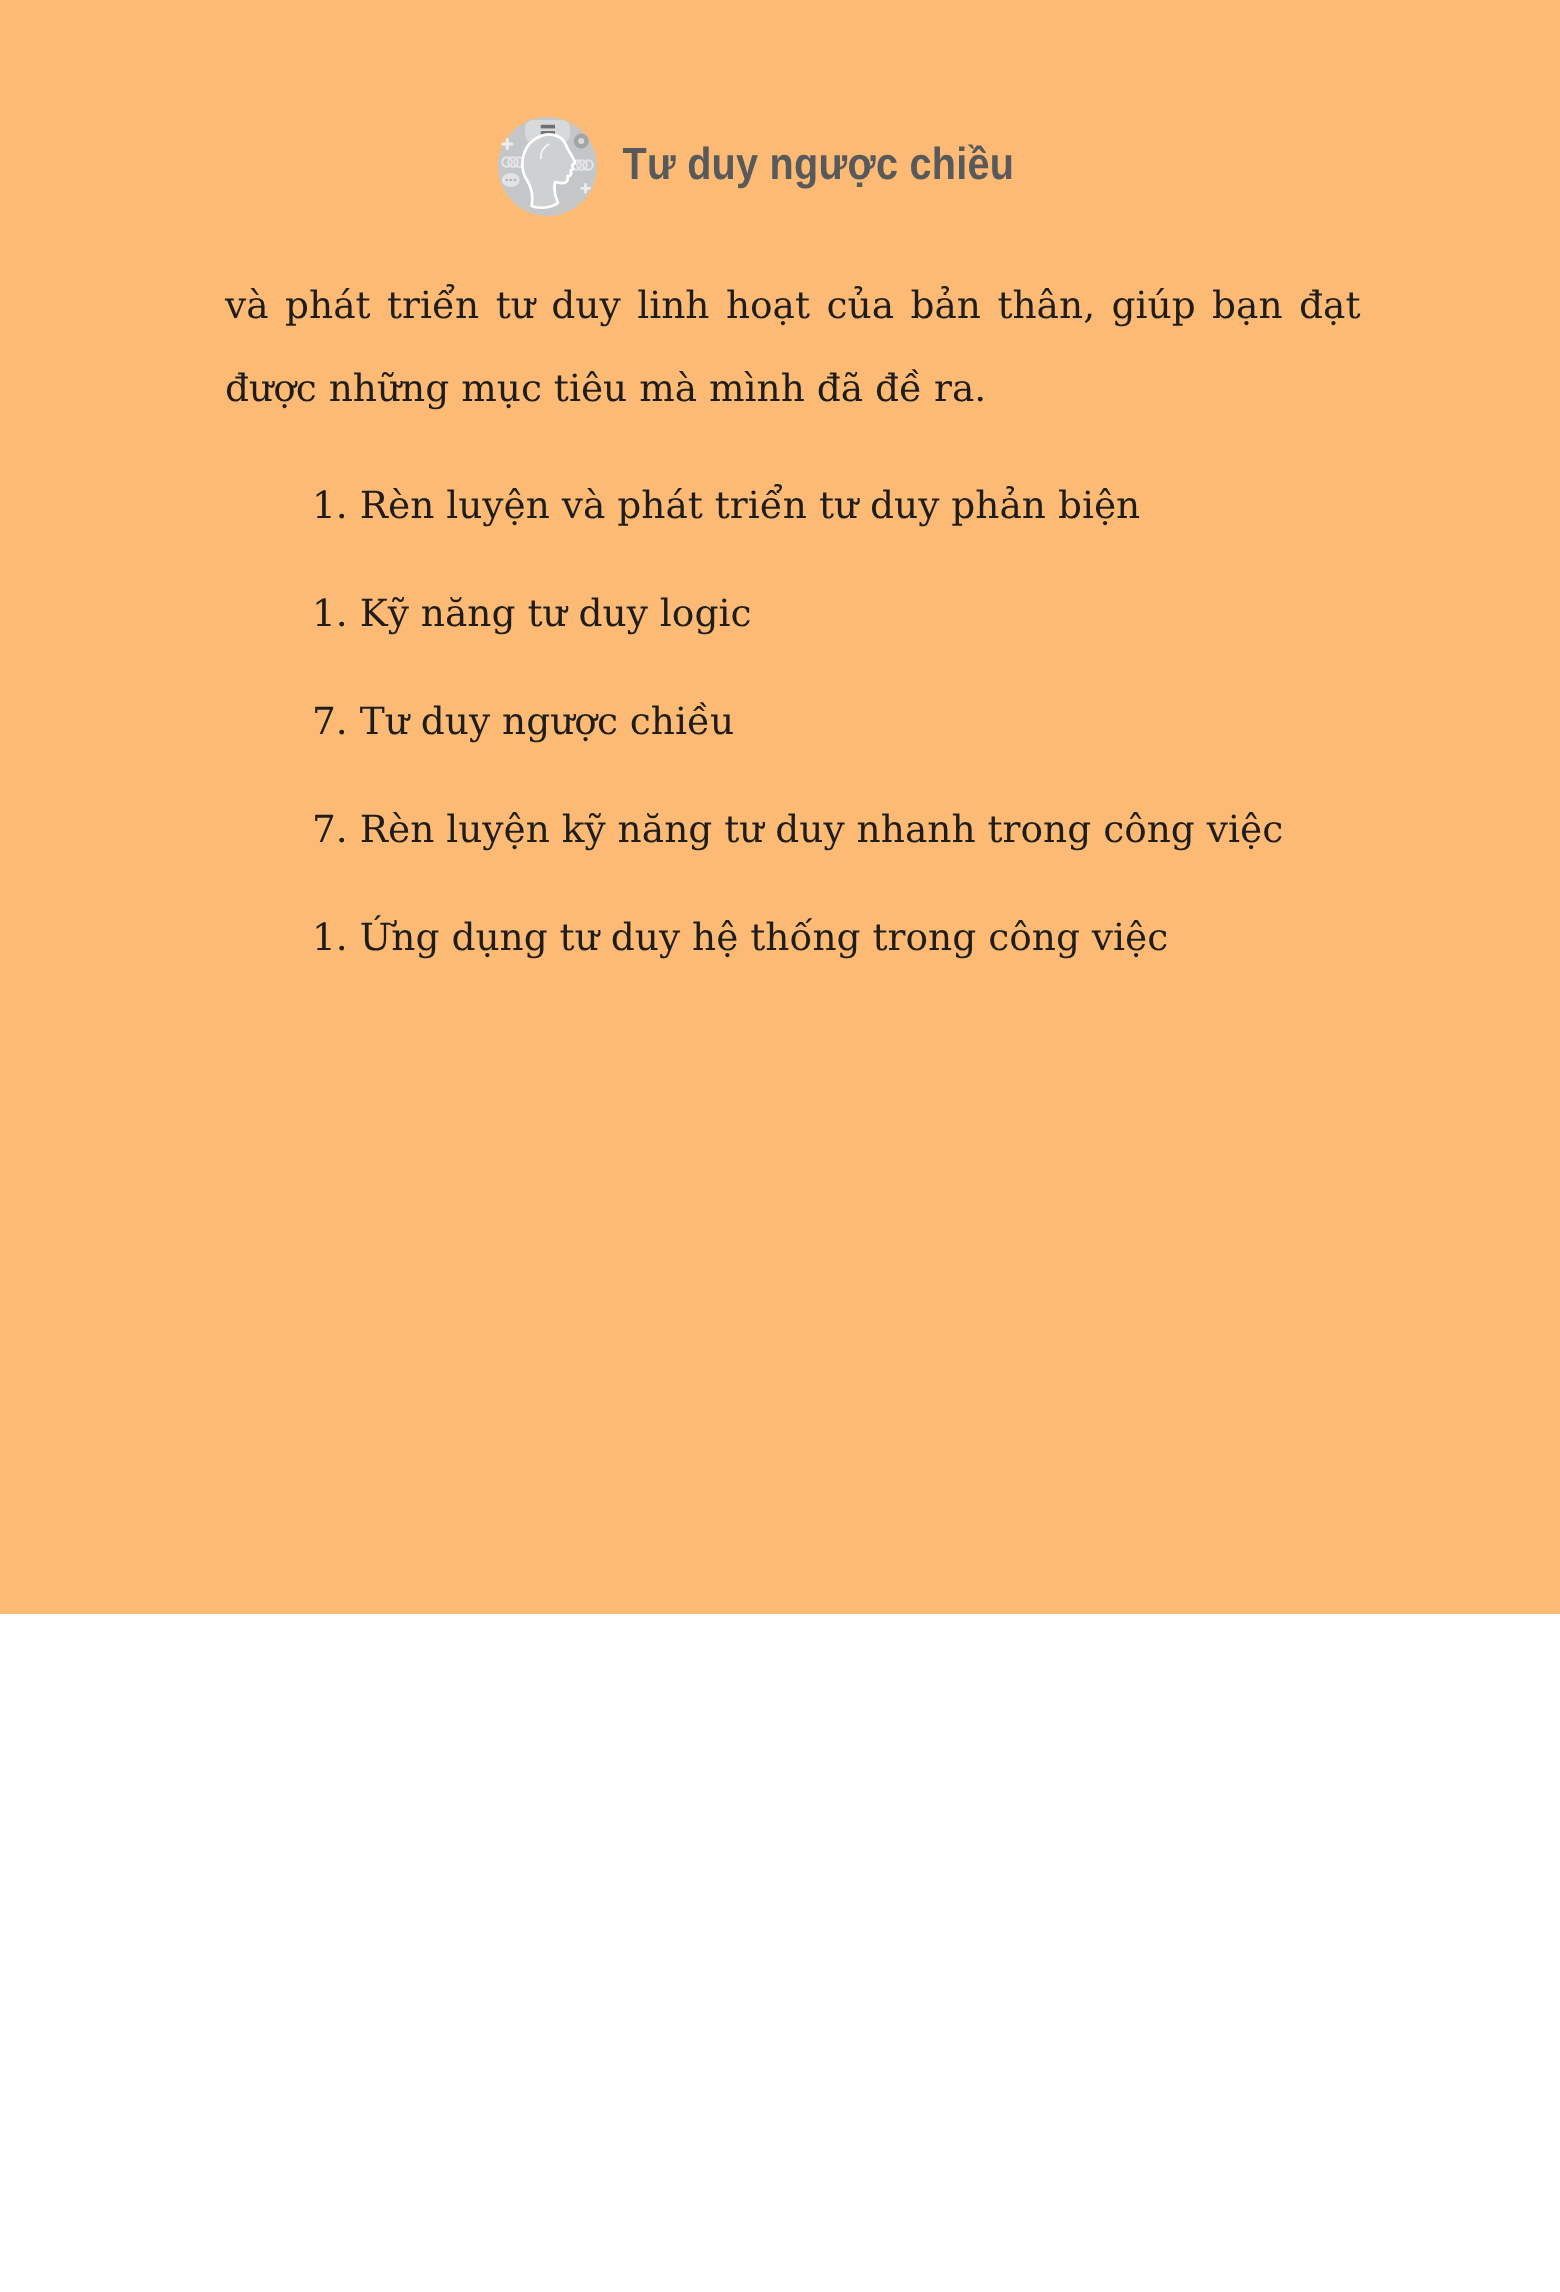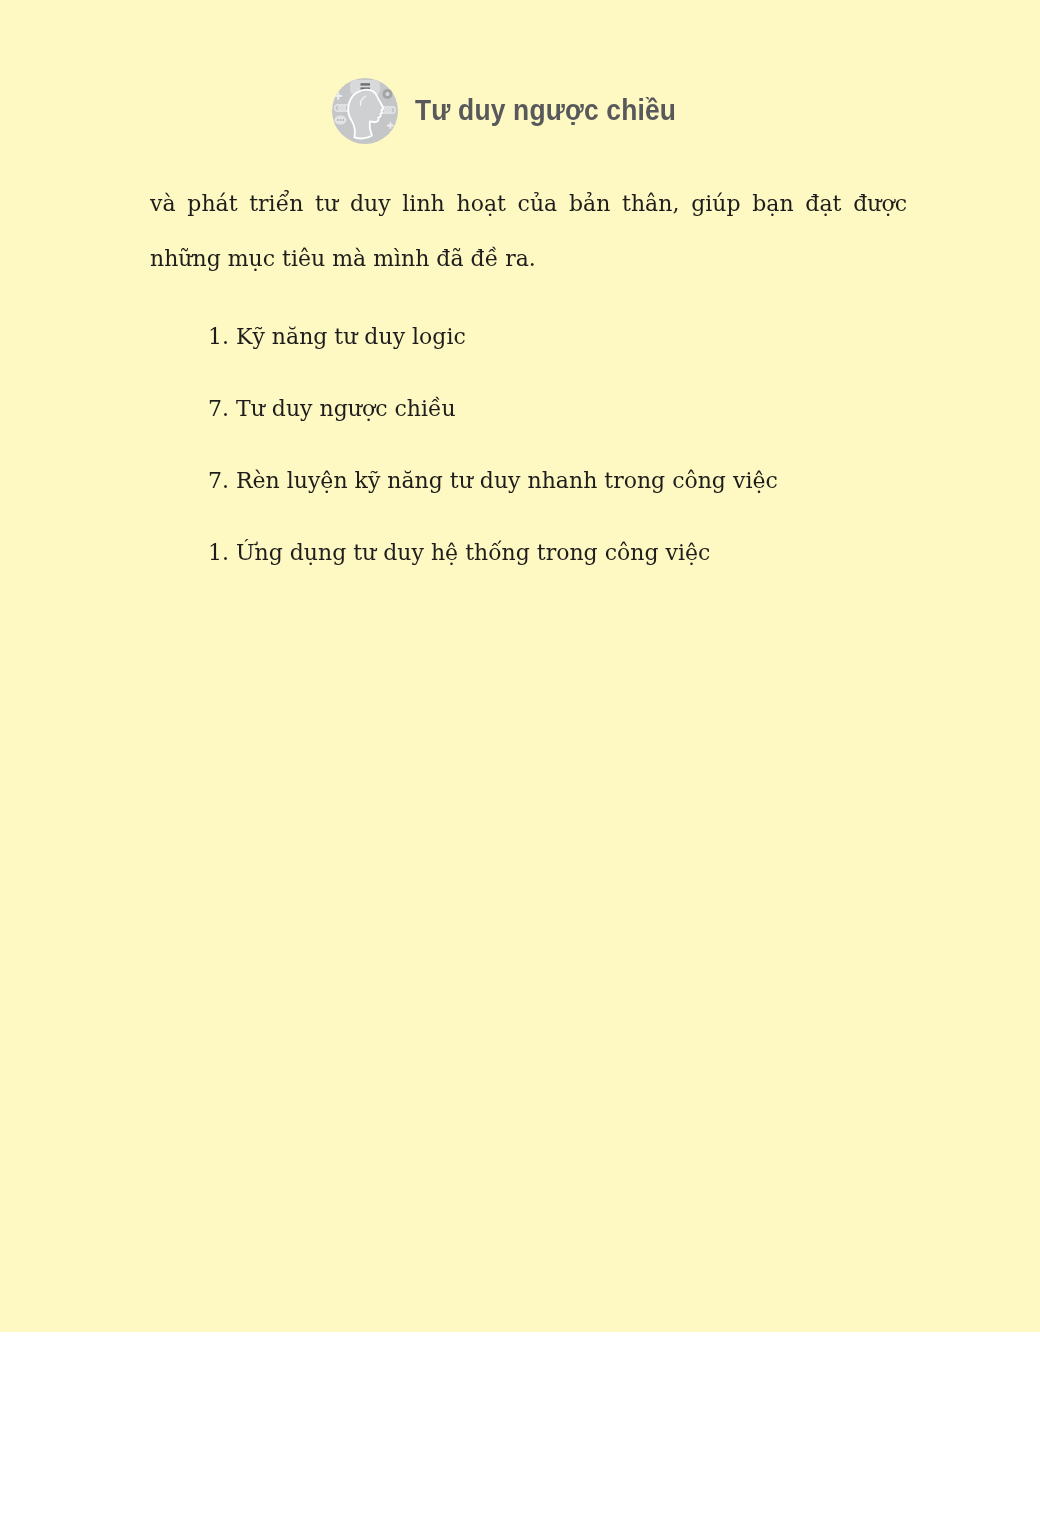--- a/index.html
+++ b/index.html
@@ -1,19 +1,19 @@
 <!DOCTYPE html>
 <html lang="vi"><head>
 <meta charset="utf-8">
 <style>
   html,body { margin:0; padding:0; background:#ffffff; }
   .page {
     position:relative;
-    width:1040px; height:1332px;
-    background:#fef9c3;
+    width:1040px; height:1076px;
+    background:#fdba74;
     overflow:hidden;
     font-family:"DejaVu Serif", serif;
   }
 
   
   .header {
     position:absolute; top:76px; left:331px;
     display:flex; align-items:center; gap:16px;
     height:68px;
   }
@@ -27,21 +27,21 @@
     transform:scaleX(0.88);
     transform-origin:left center;
     white-space:nowrap;
   }
 
   
   .content {
     position:absolute; top:176px; left:150px;
     width:757px;
     color:#1e1d1b;
-    font-size:22px;
+    font-size:25px;
     line-height:55px;
   }
   .content p {
     margin:0 0 23px 0;
     text-align:justify;
   }
   .content p.indent { text-indent:58px; }
   .content p.li { text-indent:58px; margin-bottom:17px; }
   .it { font-style:italic; }
 
@@ -119,20 +119,21 @@
         <path d="M35,20 C31,22 29,26 29.5,30" fill="none" stroke="#ffffff" stroke-width="1.2" opacity="0.8"></path>
       </svg>
     </span>
     <span class="running-title">Tư duy ngược chiều</span>
   </div>
 
   <div class="content">
     <p>và phát triển tư duy linh hoạt của bản thân, giúp bạn đạt được những mục tiêu mà mình đã đề ra.</p>
 
 
+    <p class="li">1. Rèn luyện và phát triển tư duy phản biện</p>
     <p class="li">1. Kỹ năng tư duy logic</p>
     <p class="li">7. Tư duy ngược chiều</p>
     <p class="li">7. Rèn luyện kỹ năng tư duy nhanh trong công việc</p>
     <p class="li">1. Ứng dụng tư duy hệ thống trong công việc</p>
   </div>
 
   <div class="footer">
     <span class="tri tri-left"></span>
     <span class="page-num">10</span>
     <span class="tri tri-right"></span>

